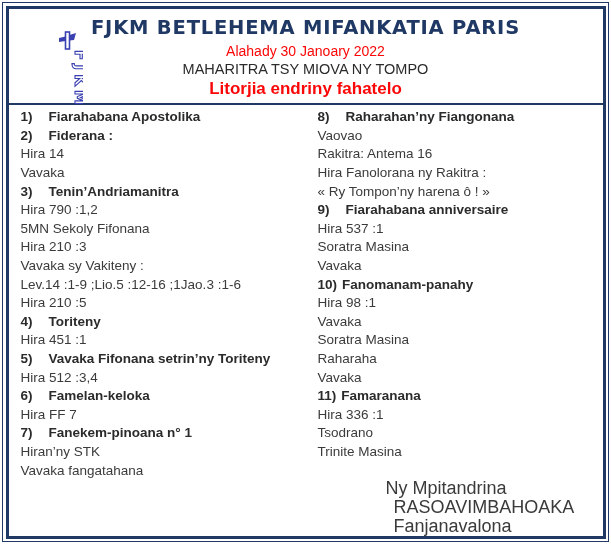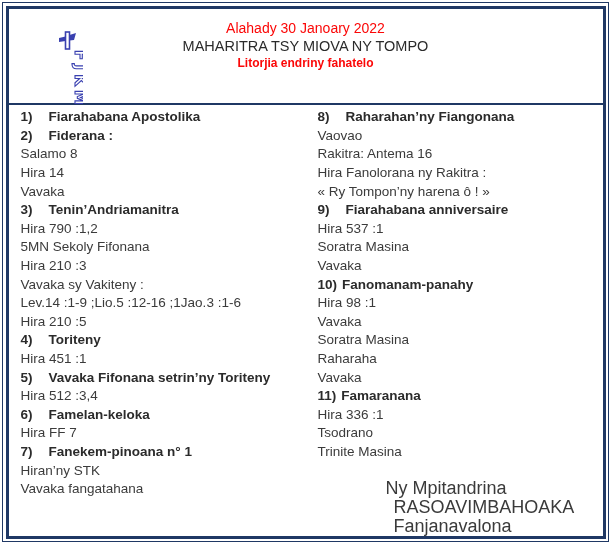--- a/index.html
+++ b/index.html
@@ -47,21 +47,21 @@
   }
   .theme-line {
     margin-top:2px;
     font-weight:normal;
     font-size:14.5px;
     color:#2b2b2b;
   }
   .subtitle-line {
     margin-top:2px;
     font-weight:bold;
-    font-size:12px;
+    font-size:17px;
     color:#fb0707;
   }
   
   .body {
     flex:1;
     display:flex;
     padding:3px 10px 0 10px;
     color:#3b3b3b;
     font-size:13.5px;
   }
@@ -100,38 +100,36 @@
 
       <div class="header">
         <svg class="logo" viewBox="0 0 30 76" xmlns="http://www.w3.org/2000/svg">
 
           <rect x="12.5" y="1" width="4" height="17" fill="none" stroke="#3a41b0" stroke-width="1.6"></rect>
           <path d="M6 7 L12.5 5.5 L12.5 10 L6 11 Z" fill="#3a41b0"></path>
           <path d="M16.5 4 L23 2 L21 9 L16.5 9.5 Z" fill="#3a41b0"></path>
 
           <text x="0" y="0" transform="translate(21.5,19) rotate(90)" font-family="'DejaVu Sans', sans-serif" font-size="15" font-weight="bold" fill="#ffffff" stroke="#3a41b0" stroke-width="1.1" letter-spacing="-1" textLength="54">FJKM</text>
         </svg>
+        <div class="title">FJKM BETLEHEMA MIFANKATIA PARIS</div>
         <div class="date-line">Alahady 30 Janoary 2022</div>
         <div class="theme-line">MAHARITRA TSY MIOVA NY TOMPO</div>
         <div class="subtitle-line">Litorjia endriny fahatelo</div>
       </div>
 
       <div class="body">
         <div class="col col-left">
           <div id="left-lines">
               <div class="line">
                 <span class="num">1)</span>
                 <span class="lbl">Fiarahabana Apostolika</span>
               </div>
               <div class="line">
                 <span class="num">2)</span>
                 <span class="lbl">Fiderana :</span>
-              </div>
-              <div class="line">
-                <span class="txt">Salamo 8</span>
               </div>
               <div class="line">
                 <span class="txt">Hira 14</span>
               </div>
               <div class="line">
                 <span class="txt">Vavaka</span>
               </div>
               <div class="line">
                 <span class="num">3)</span>
                 <span class="lbl">Tenin’Andriamanitra</span>

